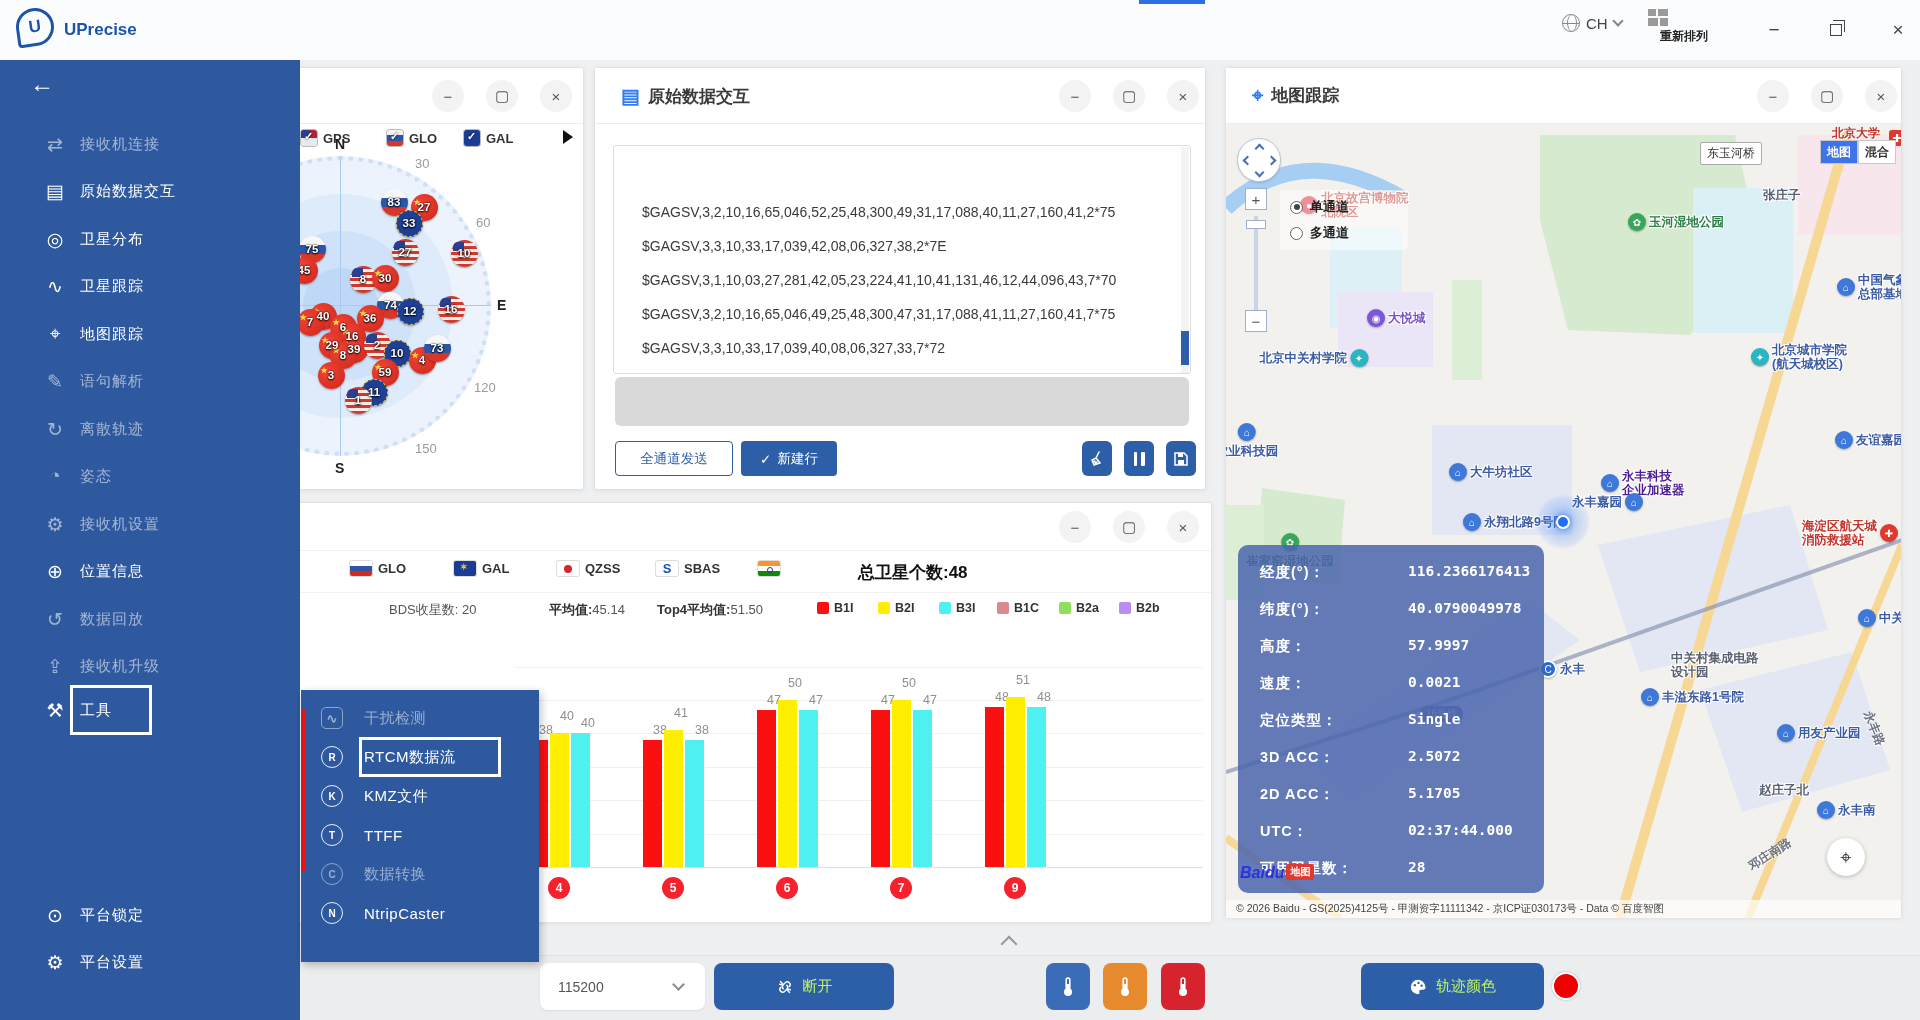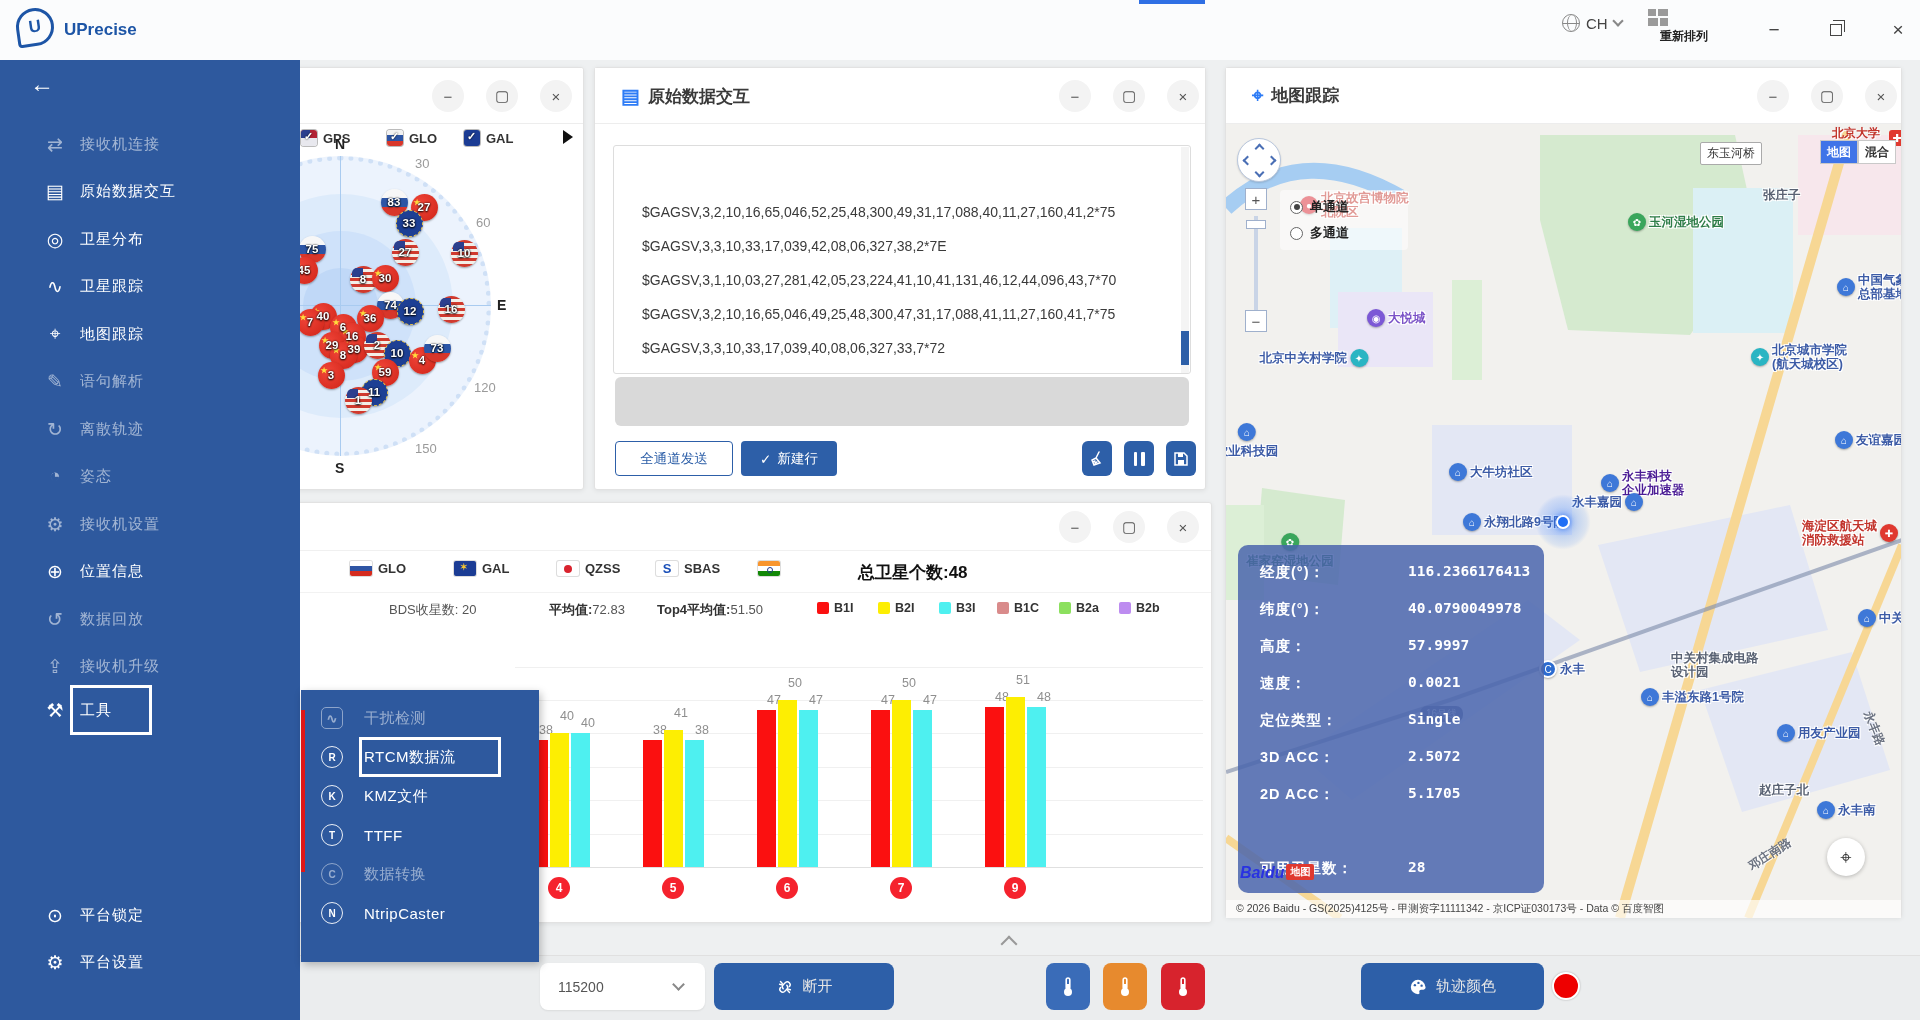--- a/index.html
+++ b/index.html
@@ -145,21 +145,21 @@
   .pop-item .pic2 { position:absolute; left:20px; width:22px; height:22px; border:1.6px solid rgba(255,255,255,.9); border-radius:50%; font-size:10px; font-weight:bold; display:flex; align-items:center; justify-content:center; }
   .pop-item .pic2.sq { border-radius:5px; font-size:13px; }
   .pop-item .plb { position:absolute; left:63px; font-size:15px; letter-spacing:.5px; }
   .pop-item.dim { opacity:.5; }
   .rtcm-hl { position:absolute; left:58px; top:47px; width:142px; height:40px; border:3px solid #fff; z-index:41; pointer-events:none; }
   .red-strip { position:absolute; left:0; top:20px; width:4px; height:162px; background:#e01616; z-index:42; }
 
   
   .bottombar { position:absolute; left:0; top:955px; width:1920px; height:65px; background:#ebedee; border-top:1px solid #e0e0e0; z-index:20; }
   .dd { position:absolute; background:#fff; border-radius:8px; height:47px; top:7px; display:flex; align-items:center; color:#555; font-size:14px; box-shadow:0 1px 2px rgba(0,0,0,.08); cursor:pointer; }
-  .bb-btn { position:absolute; top:7px; height:47px; background:#2d5fa8; color:#e5e5e5; border-radius:8px; display:flex; align-items:center; justify-content:center; gap:9px; font-size:15px; cursor:pointer; }
+  .bb-btn { position:absolute; top:7px; height:47px; background:#2d5fa8; color:#bef264; border-radius:8px; display:flex; align-items:center; justify-content:center; gap:9px; font-size:15px; cursor:pointer; }
   .thermo { position:absolute; top:7px; width:44px; height:47px; border-radius:8px; display:flex; align-items:center; justify-content:center; cursor:pointer; }
   .red-dot { position:absolute; left:1552px; top:16px; width:28px; height:28px; border-radius:50%; background:#ee0000; border:2px solid #fff; box-shadow:0 0 2px rgba(0,0,0,.3); }
   .collapse { position:absolute; left:1003px; top:-18px; width:12px; height:12px; border-top:2.5px solid #999; border-right:2.5px solid #999; transform:rotate(-45deg); cursor:pointer; }
   .ddcaret { width:9px; height:9px; border-right:2px solid #888; border-bottom:2px solid #888; transform:rotate(45deg); margin-top:-5px; }
 </style>
 </head>
 <body>
 
 <div id="app">
 
@@ -380,21 +380,21 @@
           <span>SBAS</span>
         </div>
       <div class="leg-item" style="left:509px">
           <span class="flag flag-NAVIC"></span>
           <span ind="win_track.systems.4"></span>
         </div>
       <div class="total-sat">总卫星个数:48</div>
     </div>
     <div class="statrow">
       <div class="stat" style="left:140px">BDS收星数: 20</div>
-      <div class="stat" style="left:300px"><b>平均值:</b><span>72.83</span></div>
+      <div class="stat" style="left:300px"><b>平均值:</b><span>45.14</span></div>
       <div class="stat" style="left:408px"><b>Top4平均值:</b><span>51.50</span></div>
       <div class="sigleg" style="left:568px">
           <span class="sw" style="background:#fb1010"></span>
           <span>B1I</span>
         </div>
       <div class="sigleg" style="left:629px">
           <span class="sw" style="background:#fdee02"></span>
           <span>B2I</span>
         </div>
       <div class="sigleg" style="left:690px">
@@ -644,20 +644,24 @@
             <span class="mp-val">Single</span>
           </div>
         <div class="mp-row" style="top:203px">
             <span class="mp-lb">3D ACC：</span>
             <span class="mp-val">2.5072</span>
           </div>
         <div class="mp-row" style="top:240px">
             <span class="mp-lb">2D ACC：</span>
             <span class="mp-val">5.1705</span>
           </div>
+        <div class="mp-row" style="top:277px">
+            <span class="mp-lb">UTC：</span>
+            <span class="mp-val">02:37:44.000</span>
+          </div>
         <div class="mp-row" style="top:314px">
             <span class="mp-lb">可用卫星数：</span>
             <span class="mp-val">28</span>
           </div>
       </div>
 
       <div class="baidu-logo">
         <span>Baidu</span><span class="baidu-tag">地图</span>
       </div>
       <div class="copyright">© 2026 Baidu - GS(2025)4125号 - 甲测资字11111342 - 京ICP证030173号 - Data © 百度智图</div>

